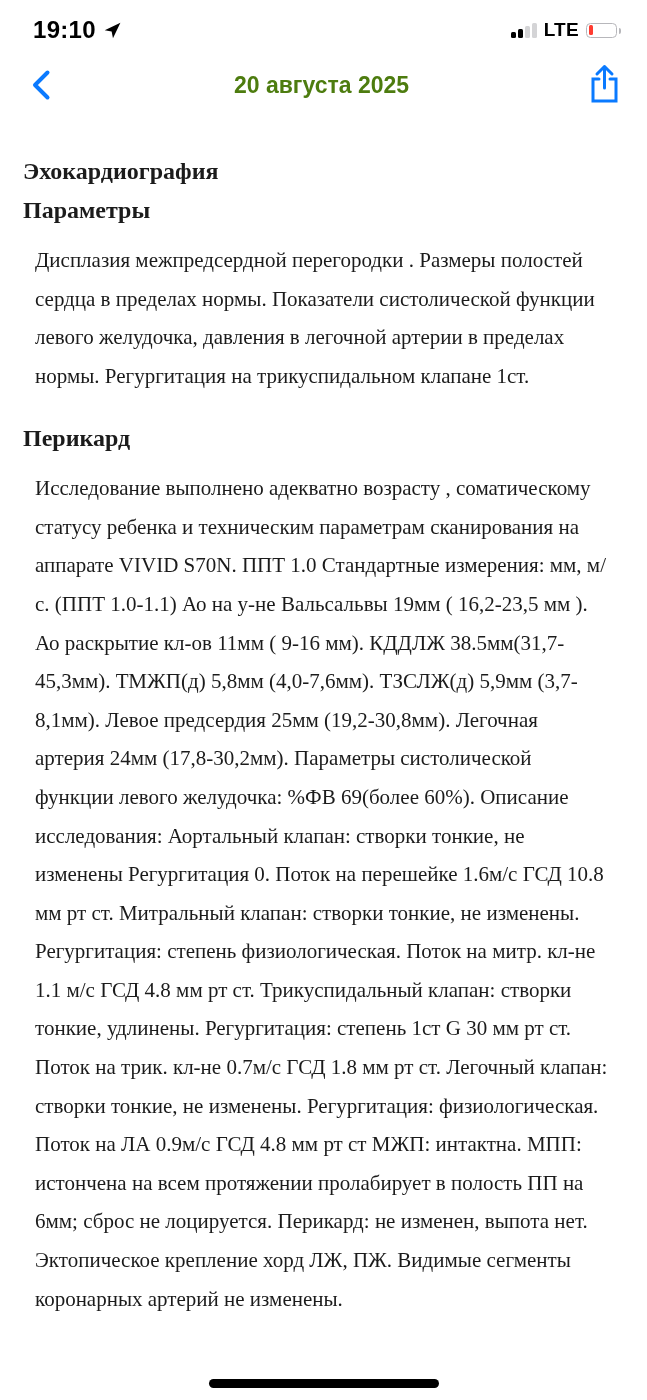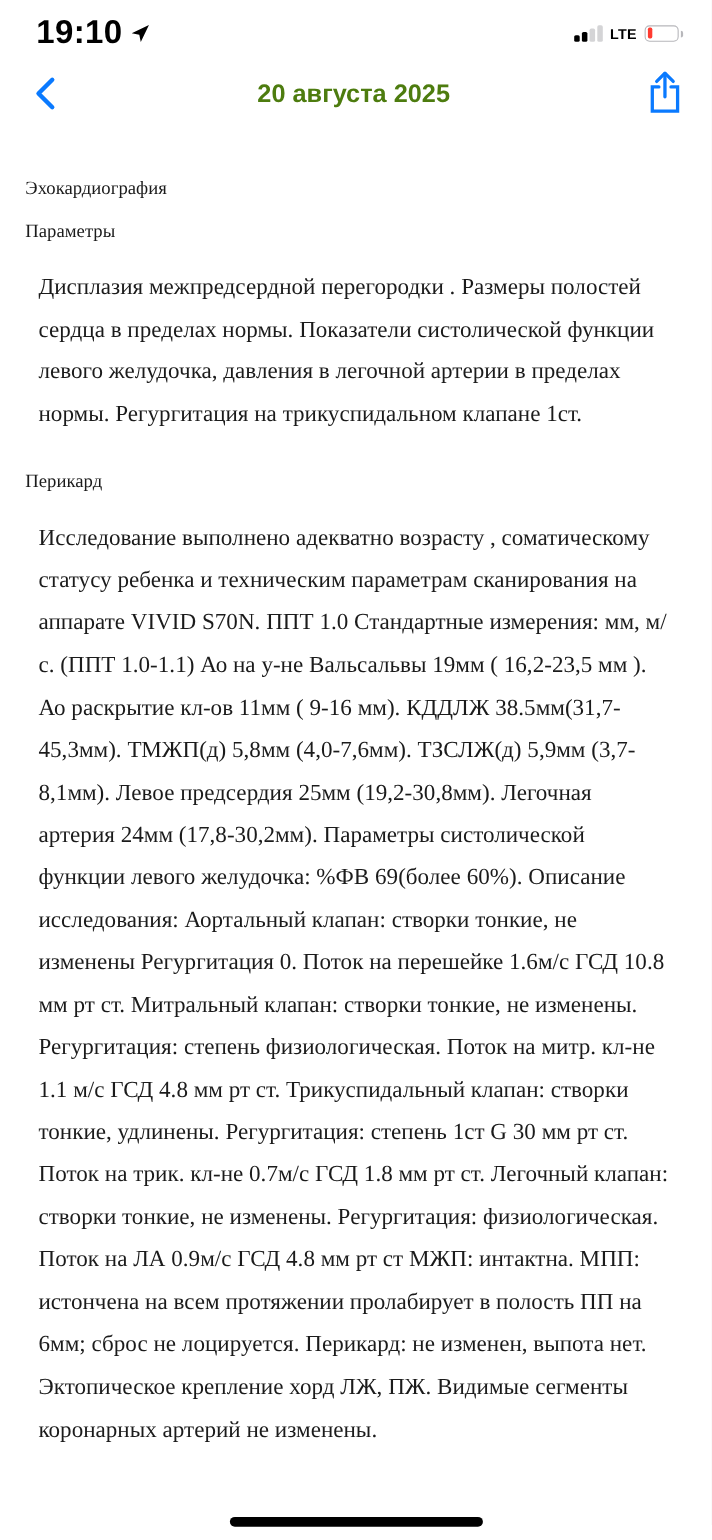--- a/index.html
+++ b/index.html
@@ -12,30 +12,30 @@
     color:#000;
     margin:0 auto;
   }
   
   .status-bar{
     display:flex;align-items:center;justify-content:space-between;
     padding:16px 30px 0 33px;
     height:44px;box-sizing:border-box;
   }
   .sb-left{display:flex;align-items:center;gap:7px;}
-  .sb-time{font-size:30px;font-weight:700;letter-spacing:.3px;color:#000;}
+  .sb-time{font-size:24px;font-weight:700;letter-spacing:.3px;color:#000;}
   .sb-right{display:flex;align-items:center;gap:7px;}
   .signal{display:flex;align-items:flex-end;gap:2px;height:15px;}
   .signal i{display:block;width:5px;border-radius:1.5px;background:#d4d4d6;}
   .signal i.f{background:#000;}
   .signal i:nth-child(1){height:6px;}
   .signal i:nth-child(2){height:9px;}
   .signal i:nth-child(3){height:12px;}
   .signal i:nth-child(4){height:15px;}
-  .lte{font-size:13px;font-weight:600;color:#000;letter-spacing:.3px;}
+  .lte{font-size:19px;font-weight:600;color:#000;letter-spacing:.3px;}
   .battery{position:relative;width:31px;height:15px;border:1.5px solid #b7b7bb;border-radius:4.5px;box-sizing:border-box;}
   .battery .level{position:absolute;left:1.5px;top:1.5px;bottom:1.5px;width:4.5px;border-radius:1.5px;background:#ff3b30;}
   .battery .cap{position:absolute;right:-5px;top:4px;width:2.5px;height:6px;border-radius:0 2px 2px 0;background:#b7b7bb;}
   
   .nav-bar{
     display:flex;align-items:center;
     height:82px;padding:0 24px;box-sizing:border-box;
   }
   .nav-btn{background:none;border:none;padding:0;cursor:pointer;display:flex;align-items:center;justify-content:center;}
   .nav-title{
@@ -44,21 +44,21 @@
     font-family:"Liberation Sans", sans-serif;
   }
   
   .content{
     padding:26px 23px 0 23px;
     font-family:"Liberation Serif", serif;
     font-size:21px;line-height:38.6px;
     color:#1b1b1b;
     box-sizing:border-box;
   }
-  .content h2{font-size:17px;line-height:38.6px;margin:0;font-weight:400;}
+  .content h2{font-size:24px;line-height:38.6px;margin:0;font-weight:700;}
   .content p{margin:12px;}
   .section-gap{margin-top:23px;}
   
   .home-indicator{
     position:absolute;left:50%;bottom:12px;transform:translateX(-50%);
     width:230px;height:9px;border-radius:5px;background:#000;
   }
 </style>
 </head>
 <body>

